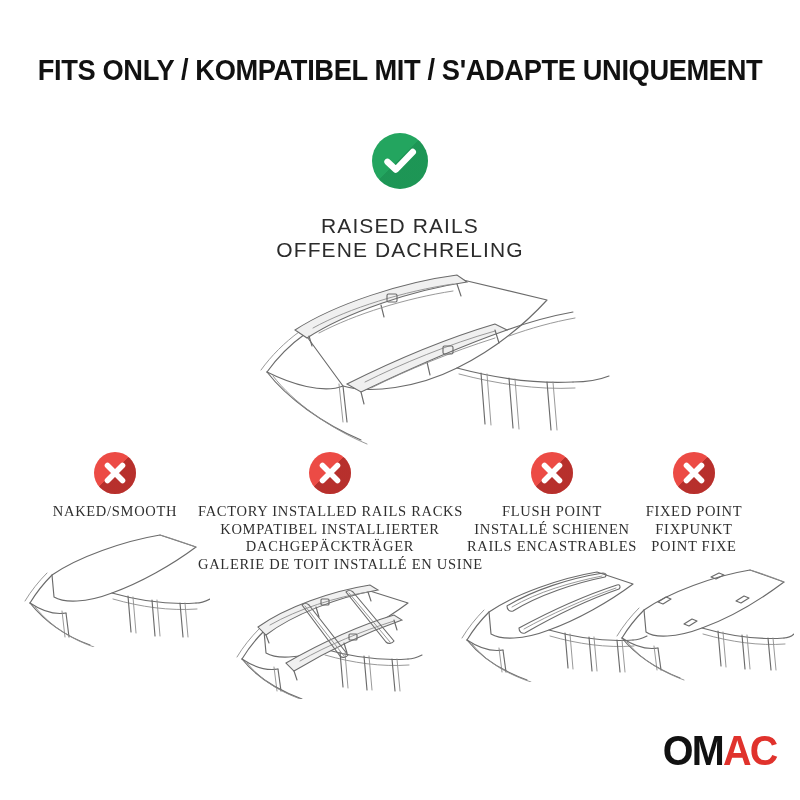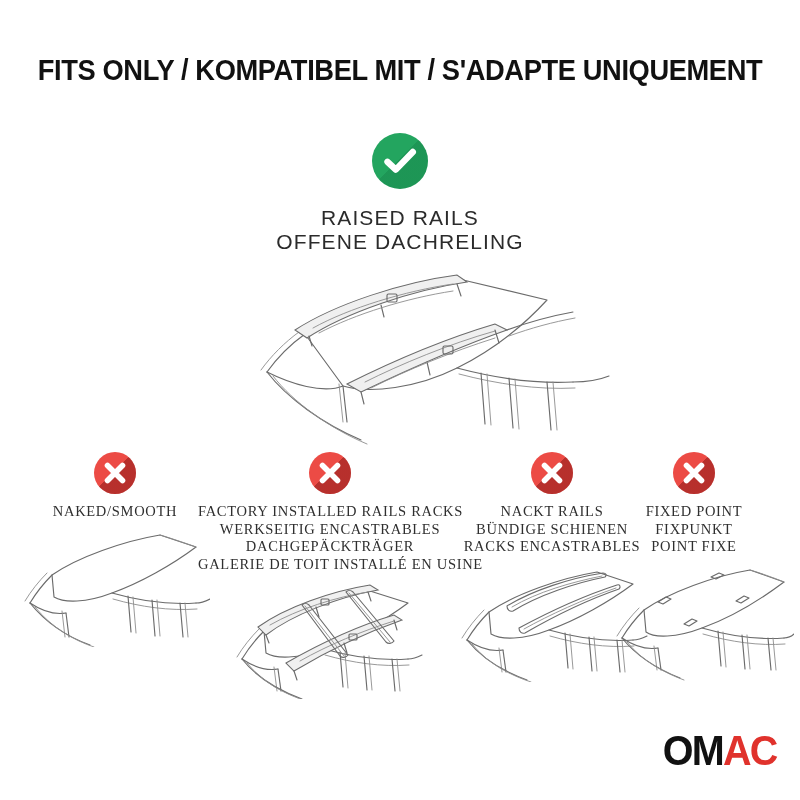--- a/index.html
+++ b/index.html
@@ -61,21 +61,21 @@
     background: linear-gradient(135deg, rgba(0,0,0,0) 47%, rgba(110,10,10,0.42) 47%);
   }
   .badge svg {
     position: absolute;
     inset: 0;
     width: 100%;
     height: 100%;
   }
 
   .primary-labels {
-    margin-top: 17px;
+    margin-top: 25px;
     color: #2b2b2b;
     font-size: 21px;
     line-height: 23.5px;
     letter-spacing: 1.1px;
     font-weight: 400;
   }
 
   
   .main-illo {
     position: absolute;
@@ -265,21 +265,21 @@
 
   <div class="col" id="col-1">
     <div class="badge red">
       <div class="shade"></div>
       <svg viewBox="0 0 42 42">
         <path d="M13.5 13.5 L28.5 28.5 M28.5 13.5 L13.5 28.5" fill="none" stroke="#ffffff" stroke-width="5.6" stroke-linecap="round"></path>
       </svg>
     </div>
     <div class="col-labels">
       <div>FACTORY INSTALLED RAILS RACKS</div>
-      <div>WERKSEITIG ENCASTRABLES</div>
+      <div>KOMPATIBEL INSTALLIERTER</div>
       <div>DACHGEPÄCKTRÄGER</div>
       <div>GALERIE DE TOIT INSTALLÉ EN USINE</div>
     </div>
     <div class="col-illo">
       <svg width="220" height="120" viewBox="0 0 220 120" xmlns="http://www.w3.org/2000/svg">
         <path class="ln" d="M44 52 C70 34 114 18 150 12 L188 24
                             C164 42 132 60 104 70 C78 80 56 80 46 74 Z"></path>
         <path class="ln" d="M44 52 C36 60 28 70 22 80"></path>
         <path class="ln-thin" d="M39 50 C31 58 23 68 17 78"></path>
         <path class="ln" d="M22 80 C34 88 46 92 58 90"></path>
@@ -323,23 +323,23 @@
   </div>
 
   <div class="col" id="col-2">
     <div class="badge red">
       <div class="shade"></div>
       <svg viewBox="0 0 42 42">
         <path d="M13.5 13.5 L28.5 28.5 M28.5 13.5 L13.5 28.5" fill="none" stroke="#ffffff" stroke-width="5.6" stroke-linecap="round"></path>
       </svg>
     </div>
     <div class="col-labels">
-      <div>NACKT RAILS</div>
-      <div>BÜNDIGE SCHIENEN</div>
-      <div>RACKS ENCASTRABLES</div>
+      <div>FLUSH POINT</div>
+      <div>INSTALLÉ SCHIENEN</div>
+      <div>RAILS ENCASTRABLES</div>
     </div>
     <div class="col-illo">
       <svg width="195" height="120" viewBox="0 0 195 120" xmlns="http://www.w3.org/2000/svg">
         <path class="ln" d="M34 50 C60 32 106 16 142 10 L178 22
                             C154 40 122 58 94 68 C68 78 46 78 36 72 Z"></path>
         <path class="ln" d="M34 50 C26 58 18 68 12 78"></path>
         <path class="ln-thin" d="M29 48 C21 56 13 66 7 76"></path>
         <path class="ln" d="M12 78 C24 86 36 90 48 88"></path>
         <path class="ln" d="M48 88 L51 110"></path>
         <path class="ln-thin" d="M44 86 L47 110"></path>

